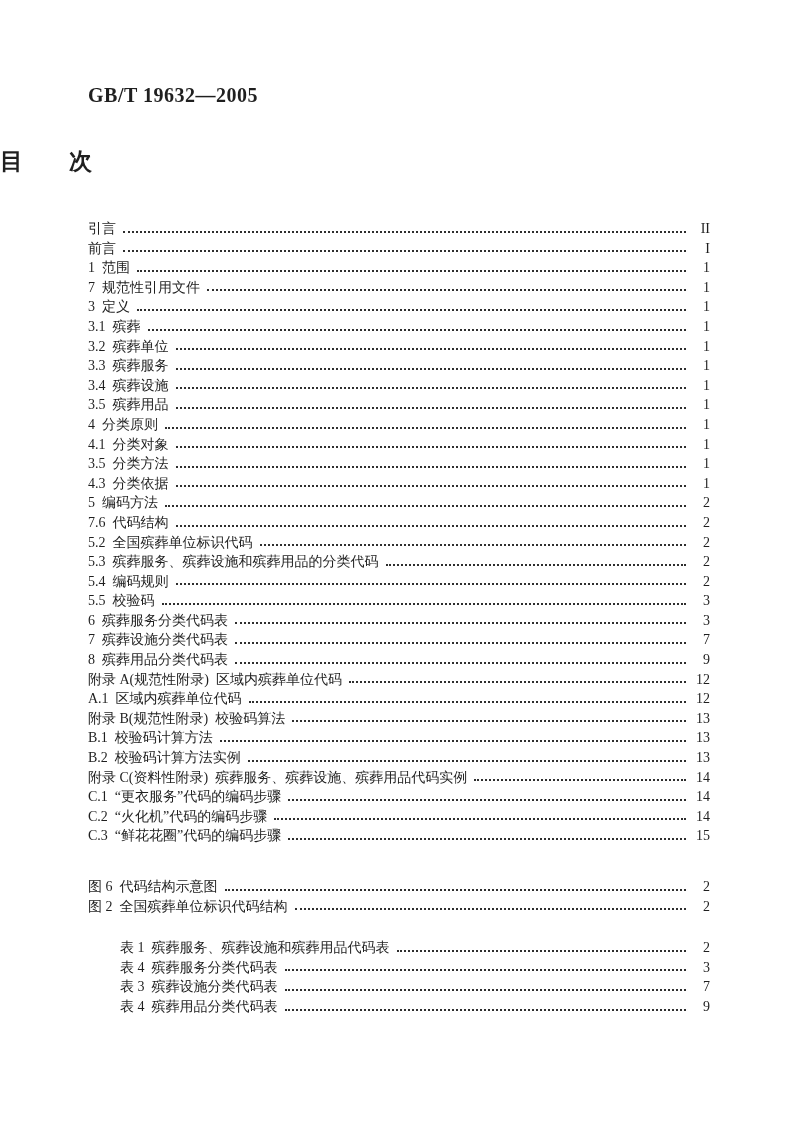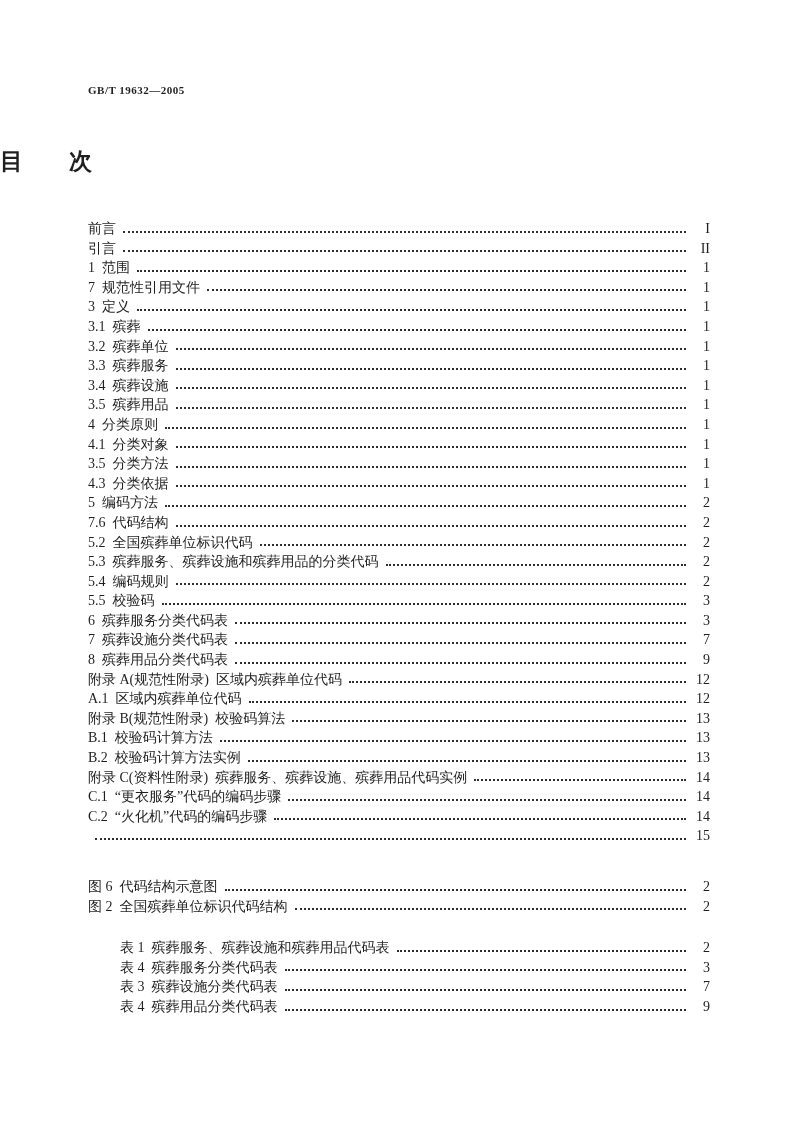--- a/index.html
+++ b/index.html
@@ -11,21 +11,21 @@
     margin: 0 auto;
     background: #ffffff;
     font-family: "Liberation Serif", "DejaVu Serif", serif;
     color: #1f1f1f;
     overflow: hidden;
   }
   .std-number {
     position: absolute;
     left: 88px;
     top: 84px;
-    font-size: 11px;
+    font-size: 20px;
     font-weight: bold;
     letter-spacing: 0.5px;
     white-space: pre;
   }
   .doc-title {
     position: absolute;
     left: 0;
     right: 0;
     top: 146px;
     text-align: left;
@@ -69,30 +69,30 @@
 <body>
 
 <div class="page">
   <div class="std-number">GB/T 19632—2005</div>
 
   <div class="doc-title">目　　次</div>
 
   <div class="toc" id="toc-root">
       <div class="toc-group-main">
         <div class="toc-row">
+          <span class="toc-label">引言</span>
+          <span class="toc-dots"></span>
+          <span class="toc-page">II</span>
+        </div>
+        <div class="toc-row">
           <span class="toc-label">前言</span>
           <span class="toc-dots"></span>
           <span class="toc-page">I</span>
         </div>
         <div class="toc-row">
-          <span class="toc-label">引言</span>
-          <span class="toc-dots"></span>
-          <span class="toc-page">II</span>
-        </div>
-        <div class="toc-row">
           <span class="toc-label">1  范围</span>
           <span class="toc-dots"></span>
           <span class="toc-page">1</span>
         </div>
         <div class="toc-row">
           <span class="toc-label">7  规范性引用文件</span>
           <span class="toc-dots"></span>
           <span class="toc-page">1</span>
         </div>
         <div class="toc-row">
@@ -224,20 +224,21 @@
           <span class="toc-label">C.1  “更衣服务”代码的编码步骤</span>
           <span class="toc-dots"></span>
           <span class="toc-page">14</span>
         </div>
         <div class="toc-row">
           <span class="toc-label">C.2  “火化机”代码的编码步骤</span>
           <span class="toc-dots"></span>
           <span class="toc-page">14</span>
         </div>
         <div class="toc-row">
+          <span class="toc-label">C.3  “鲜花花圈”代码的编码步骤</span>
           <span class="toc-dots"></span>
           <span class="toc-page">15</span>
         </div>
       </div>
       <div class="toc-group-figures">
         <div class="toc-row">
           <span class="toc-label">图 6  代码结构示意图</span>
           <span class="toc-dots"></span>
           <span class="toc-page">2</span>
         </div>

